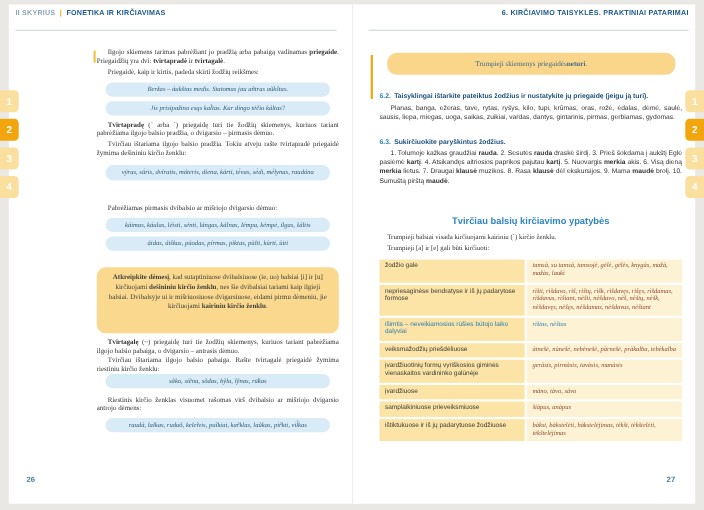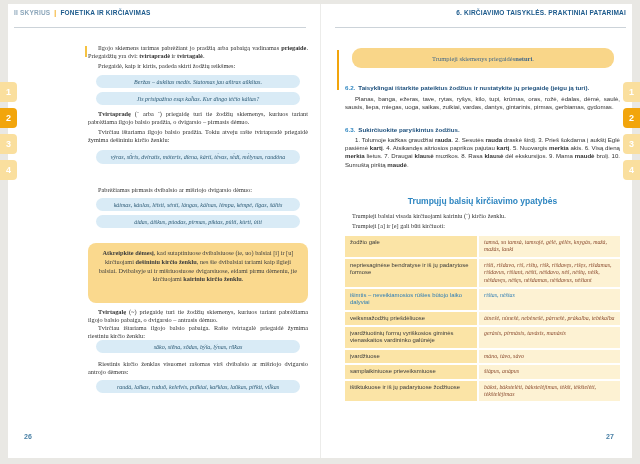--- a/index.html
+++ b/index.html
@@ -138,21 +138,21 @@
     <p>Planas, banga, ežeras, tave, rytas, ryšys, kilo, tupi, krūmas, oras, rožė, ėdalas, dėmė, saulė, sausis, liepa, miegas, uoga, saikas, zuikiai, vardas, dantys, gintarinis, pirmas, gerbiamas, gydomas.</p>
   </div>
 
 <div class="exhead" style="top:126px">
   <span class="num">6.3.</span><span>Sukirčiuokite paryškintus žodžius.</span>
 </div>
 <div class="rp" style="top:136px">
     <p>1. Tolumoje kažkas graudžiai <b>rauda</b>. 2. Sesutės <b>rauda</b> draskė širdį. 3. Prieš šokdama į aukštį Eglė pasiėmė <b>kartį</b>. 4. Atsikandęs aitriosios paprikos pajutau <b>kartį</b>. 5. Nuovargis <b>merkia</b> akis. 6. Visą dieną <b>merkia</b> lietus. 7. Draugai <b>klausė</b> muzikos. 8. Rasa <b>klausė</b> dėl ekskursijos. 9. Mama <b>maudė</b> brolį. 10. Sumuštą pirštą <b>maudė</b>.</p>
   </div>
 
-<div class="sectitle">Trumpųjų balsių kirčiavimo ypatybės</div>
+<div class="sectitle">Tvirčiau balsių kirčiavimo ypatybės</div>
 <div class="intro" style="top:212px">Trumpieji balsiai visada kirčiuojami kairiniu (`) kirčio ženklu.</div>
 <div class="intro" style="top:222px">Trumpieji [a] ir [e] gali būti kirčiuoti:</div>
 
 <div class="tbl">
   <div class="row">
     <div class="cell lab">žodžio gale</div>
     <div class="cell exs">tamsà, su tamsà, tamsojè, gėlè, gėlès, knygàs, mažà, mažàs, laukì</div>
   </div>
   <div class="row">
     <div class="cell lab">nepriesaginėse bendratyse ir iš jų padarytose formose</div>

